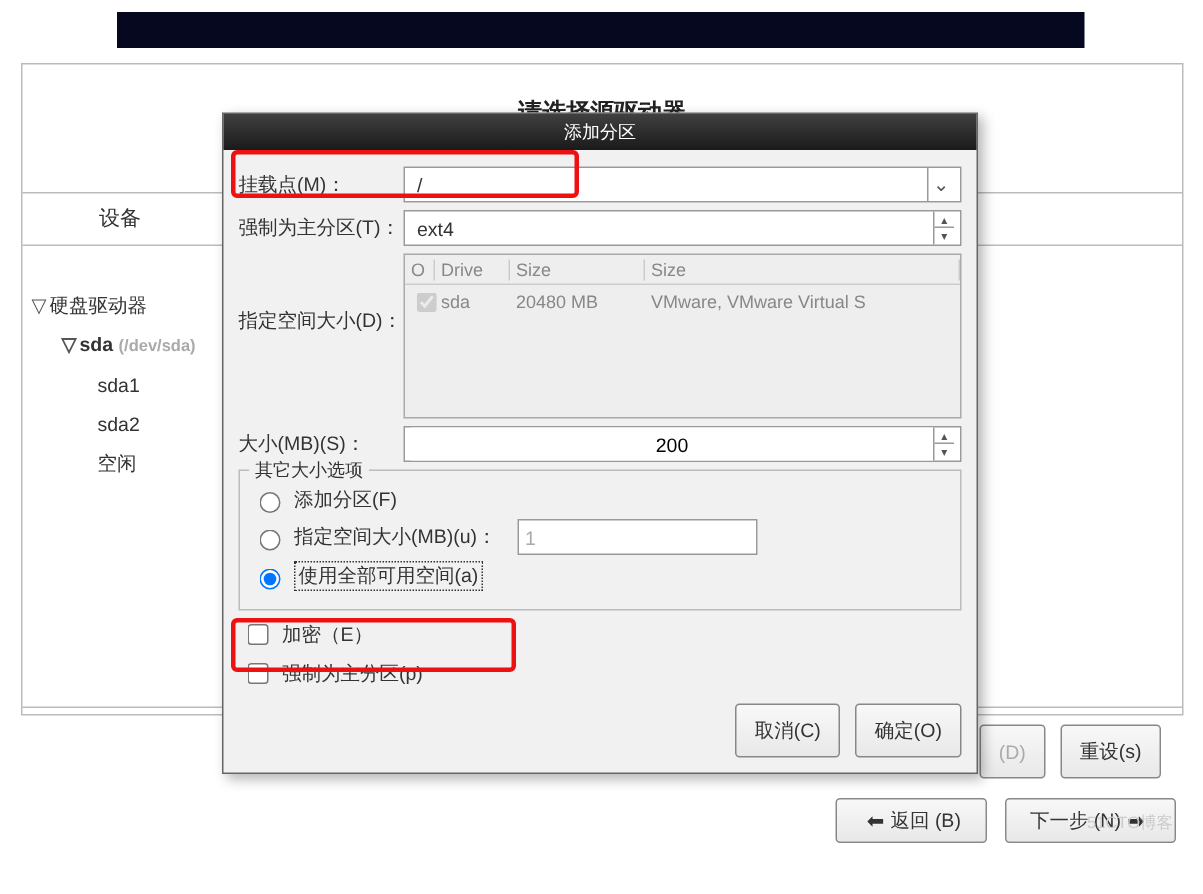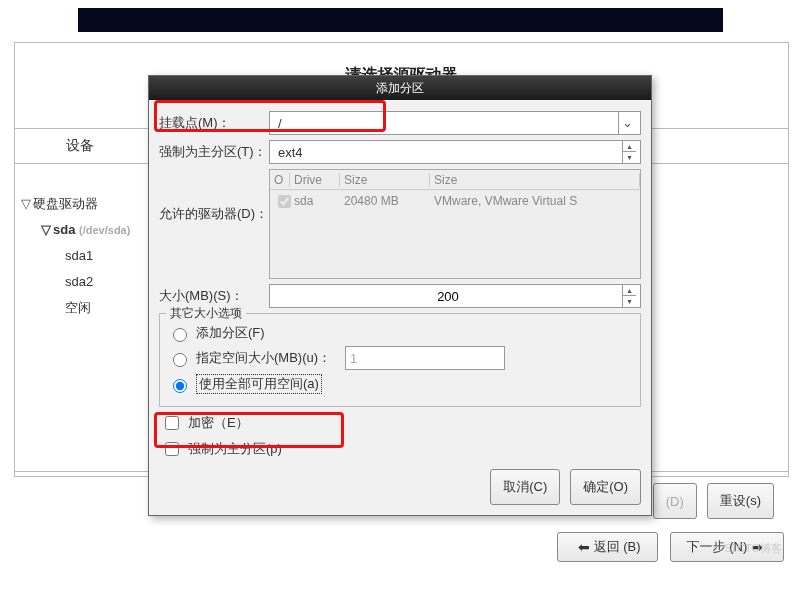--- a/index.html
+++ b/index.html
@@ -102,21 +102,21 @@
       <div class="lbl">强制为主分区(T)：</div>
       <div class="combo" style="width:372px">
         <span style="padding-left:4px">ext4</span>
         <div class="spin">
             <div>▴</div>
             <div>▾</div>
           </div>
       </div>
     </div>
     <div class="row" style="align-items:flex-start">
-      <div class="lbl" style="padding-top:36px">允许的驱动器(D)：</div>
+      <div class="lbl" style="padding-top:36px">指定空间大小(D)：</div>
       <div class="drivelist">
         <div class="dl-head">
           <div class="c0">O</div>
           <div class="c1">Drive</div>
           <div class="c2">Size</div>
           <div class="c3">Size</div>
         </div>
         <div class="dl-row">
           <div class="c0"><input type="checkbox" checked="" disabled="" style=""></div>
           <div class="c1">sda</div>

